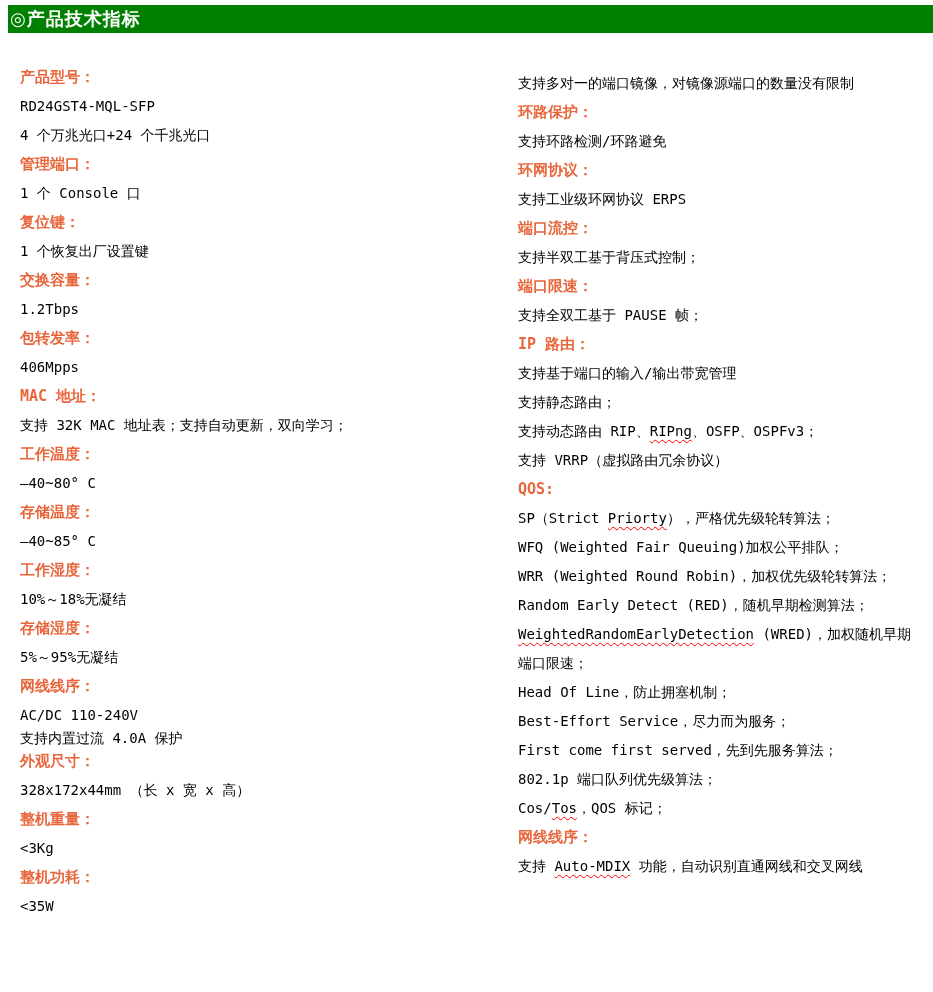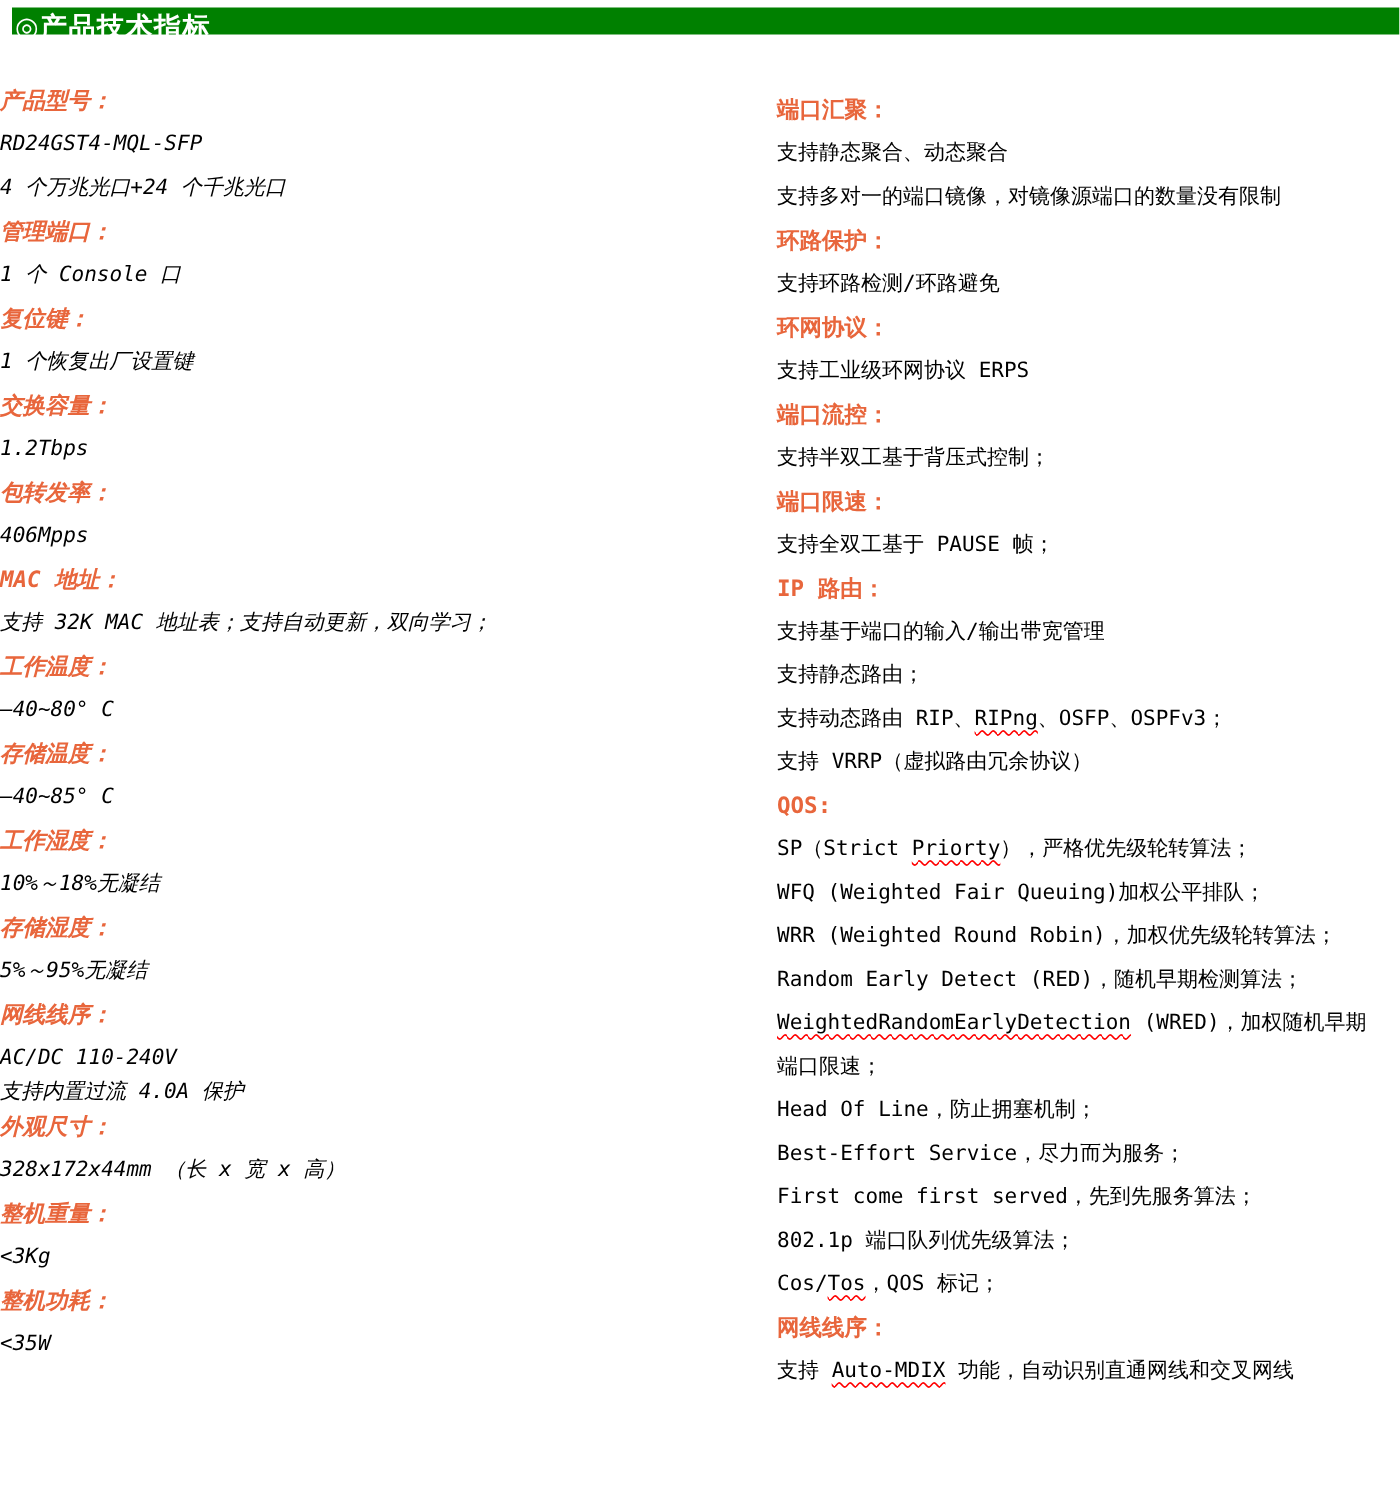--- a/index.html
+++ b/index.html
@@ -9,42 +9,41 @@
     width: 933px;
     height: 992px;
     font-family: "DejaVu Sans Mono", "DejaVu Sans", monospace;
     color: #000000;
     overflow: hidden;
   }
   .title-bar {
     margin-top: 5px;
     margin-left: 8px;
     width: calc(100% - 8px);
-    height: 18px;
+    height: 28px;
     background: #008000;
     color: #ffffff;
     font-weight: bold;
     font-size: 18px;
     line-height: 28px;
     padding-left: 2px;
     box-sizing: border-box;
     font-family: "DejaVu Sans", "Liberation Sans", sans-serif;
     letter-spacing: 1px;
   }
   .columns {
     display: flex;
     margin-top: 30px;
   }
   .col {
     box-sizing: border-box;
   }
   .col-left {
     width: 518px;
-    padding-left: 0;
-    font-style: italic;
+    padding-left: 20px;
   }
   .col-right {
     width: 403px;
     padding-top: 6px;
   }
   .spec-heading {
     margin: 0;
     font-size: 15px;
     line-height: 29px;
     font-weight: bold;
@@ -131,24 +130,20 @@
         <h3 class="spec-heading">整机重量：</h3>
         <p class="spec-line"><span>&lt;3Kg</span></p>
       </div>
       <div>
         <h3 class="spec-heading">整机功耗：</h3>
         <p class="spec-line"><span>&lt;35W</span></p>
       </div>
     </div>
   <div class="col col-right">
       <div>
-        <h3 class="spec-heading">端口汇聚：</h3>
-        <p class="spec-line"><span>支持静态聚合、动态聚合</span></p>
-      </div>
-      <div>
         <p class="spec-line"><span>支持多对一的端口镜像，对镜像源端口的数量没有限制</span></p>
       </div>
       <div>
         <h3 class="spec-heading">环路保护：</h3>
         <p class="spec-line"><span>支持环路检测/环路避免</span></p>
       </div>
       <div>
         <h3 class="spec-heading">环网协议：</h3>
         <p class="spec-line"><span>支持工业级环网协议 ERPS</span></p>
       </div>

